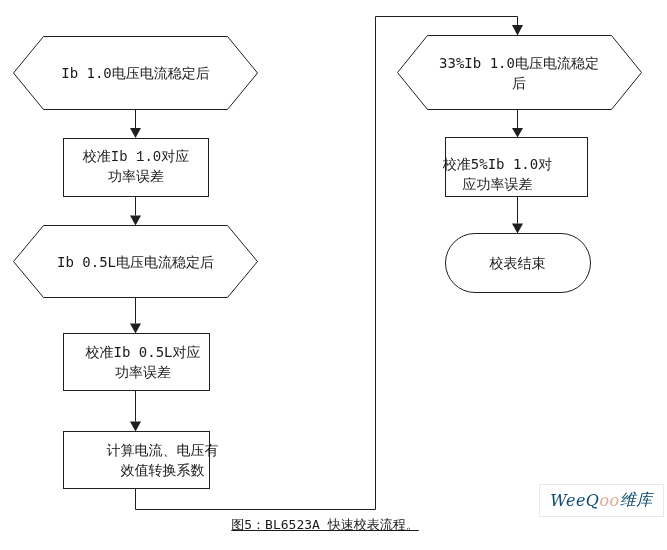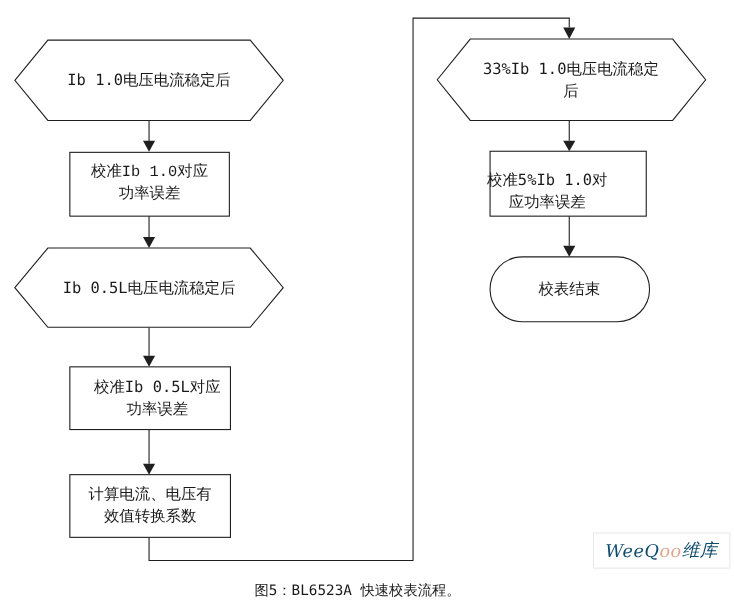--- a/index.html
+++ b/index.html
@@ -42,25 +42,26 @@
     text-align: center;
     white-space: pre-line;
     font-size: 14px;
     line-height: 20px;
     color: #1a1a1a;
     pointer-events: none;
   }
   .caption {
     position: absolute;
     left: 0;
-    top: 528px;
+    top: 516px;
     width: 650px;
     text-align: center;
     font-size: 13px;
     color: #1a1a1a;
+    text-decoration: underline;
   }
   .watermark {
     position: absolute;
     left: 539px;
     top: 484px;
     width: 123px;
     height: 31px;
     border: 1px solid #e9e9e9;
     background: #ffffff;
     display: flex;
@@ -115,21 +116,21 @@
   <div class="node-label" style="left:13px; top:36px; width:245px; height:74px;">Ib 1.0电压电流稳定后</div>
 
   <div class="node-label" style="left:63px; top:138px; width:146px; height:58px;font-family:Liberation Mono, monospace;">校准Ib 1.0对应
 功率误差</div>
 
   <div class="node-label" style="left:13px; top:225px; width:245px; height:73px;">Ib 0.5L电压电流稳定后</div>
 
   <div class="node-label" style="left:63px; top:333px; width:160px; height:57px;">校准Ib 0.5L对应
 功率误差</div>
 
-  <div class="node-label" style="left:63px; top:431px; width:147px; height:57px;">计算电流、电压有
+  <div class="node-label" style="left:63px; top:431px; width:147px; height:57px;padding-left:26px;">计算电流、电压有
 效值转换系数</div>
 
   <div class="node-label" style="left:397px; top:35px; width:244px; height:75px;">33%Ib 1.0电压电流稳定
 后</div>
 
   <div class="node-label" style="left:426px; top:137px; width:143px; height:73px;text-align:center;">校准5%Ib 1.0对
 应功率误差</div>
 
   <div class="node-label" style="left:445px; top:233px; width:145px; height:60px;">校表结束</div>
 

